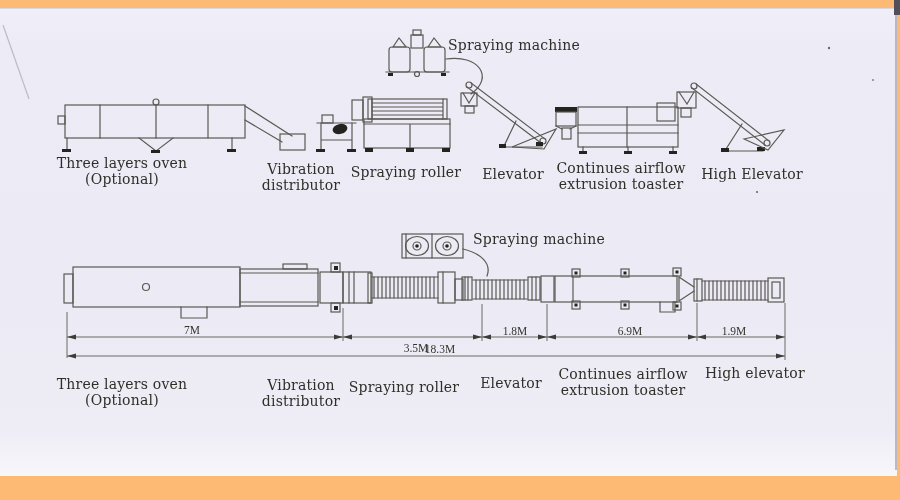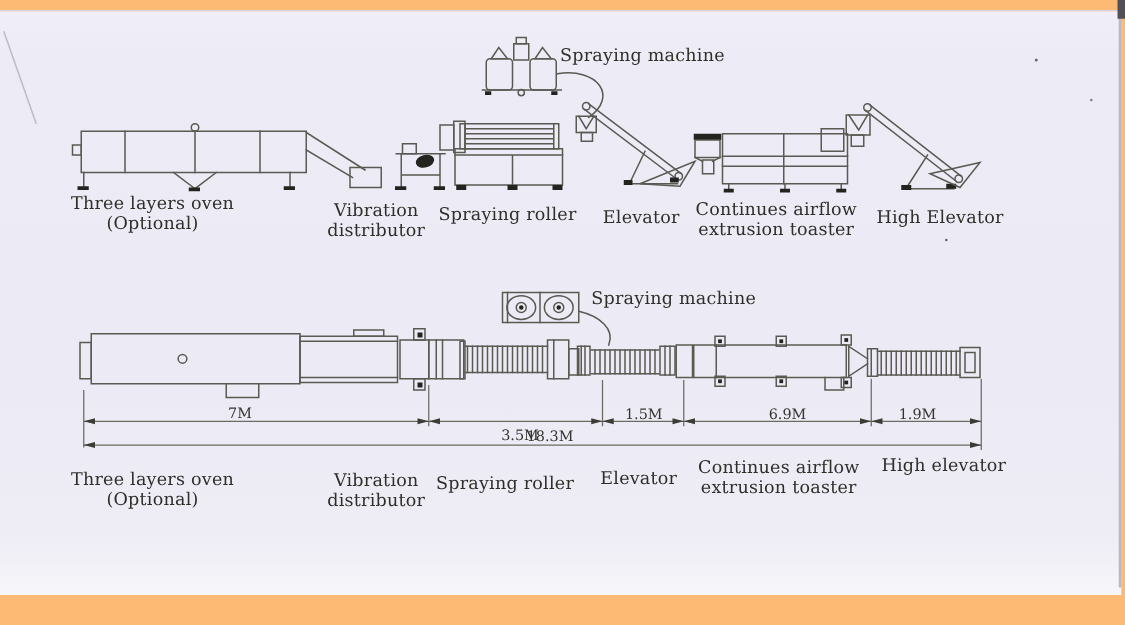--- a/index.html
+++ b/index.html
@@ -13,21 +13,21 @@
   svg{position:absolute;left:0;top:0;}
   .ln{stroke:#5a5952;stroke-width:1.2;fill:none;stroke-linecap:square;}
   .thin{stroke:#6b6a62;stroke-width:1;fill:none;}
   .dark{fill:#23231f;stroke:none;}
   .arr{fill:#3c3b36;stroke:none;}
   .scan{stroke:#bdbac9;stroke-width:1.2;fill:none;}
   .lbl{position:absolute;font-size:14px;line-height:16px;color:#2f2e29;
        text-align:center;transform:translateX(-50%);white-space:nowrap;letter-spacing:.2px;}
   .lbl.left{transform:none;text-align:left;}
   .dim{position:absolute;font-size:11.5px;line-height:12px;color:#35342e;
-       text-align:center;transform:translateX(-50%);white-space:nowrap;}
+       text-align:center;transform:translateX(-50%);white-space:nowrap;font-family:Liberation Serif, serif;}
 </style>
 </head>
 <body>
 
 <div id="stage">
   <div class="sheet"></div>
 
   <svg width="900" height="500" viewBox="0 0 900 500">
 
     <g>
@@ -234,20 +234,20 @@
   <div class="lbl" style="left:404px;top:379px;">Spraying roller</div>
   <div class="lbl" style="left:511px;top:375px;">Elevator</div>
   <div class="lbl" style="left:623px;top:366px;">
     <div>Continues airflow</div>
     <div>extrusion toaster</div>
   </div>
   <div class="lbl" style="left:755px;top:365px;">High elevator</div>
 
   <div class="dim" style="left:192px;top:324px;">7M</div>
   <div class="dim" style="left:416px;top:342px;">3.5M</div>
-  <div class="dim" style="left:515px;top:325px;">1.5M</div>
+  <div class="dim" style="left:515px;top:325px;">1.8M</div>
   <div class="dim" style="left:630px;top:325px;">6.9M</div>
   <div class="dim" style="left:734px;top:325px;">1.9M</div>
   <div class="dim" style="left:440px;top:343px;">18.3M</div>
 
   <div class="edge-right"></div>
   <div class="corner-dark"></div>
 </div>
 
 </body></html>

